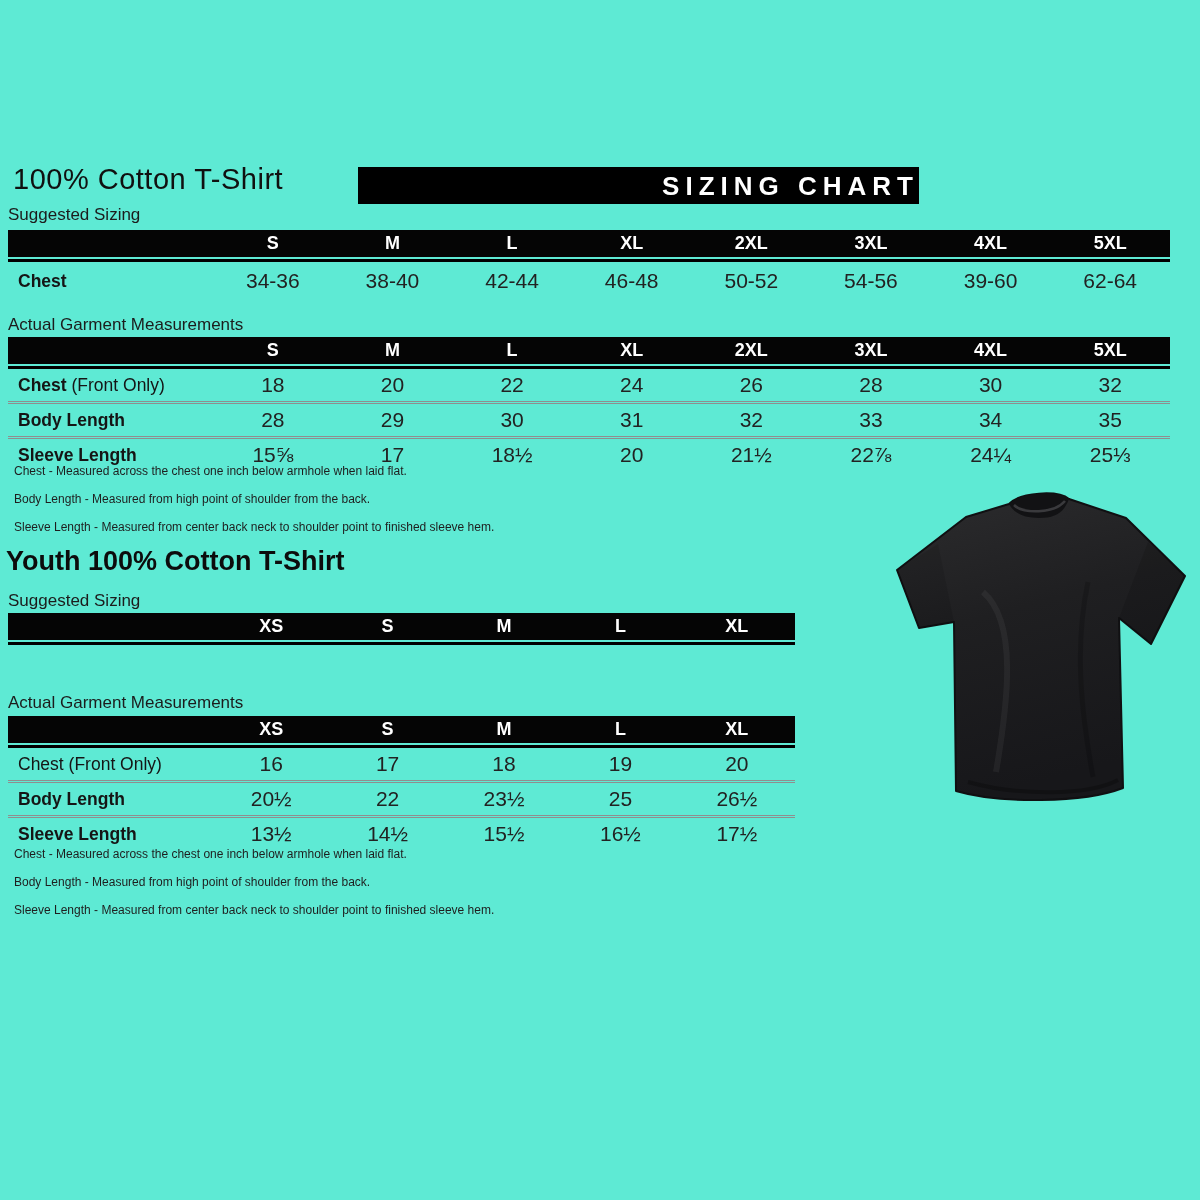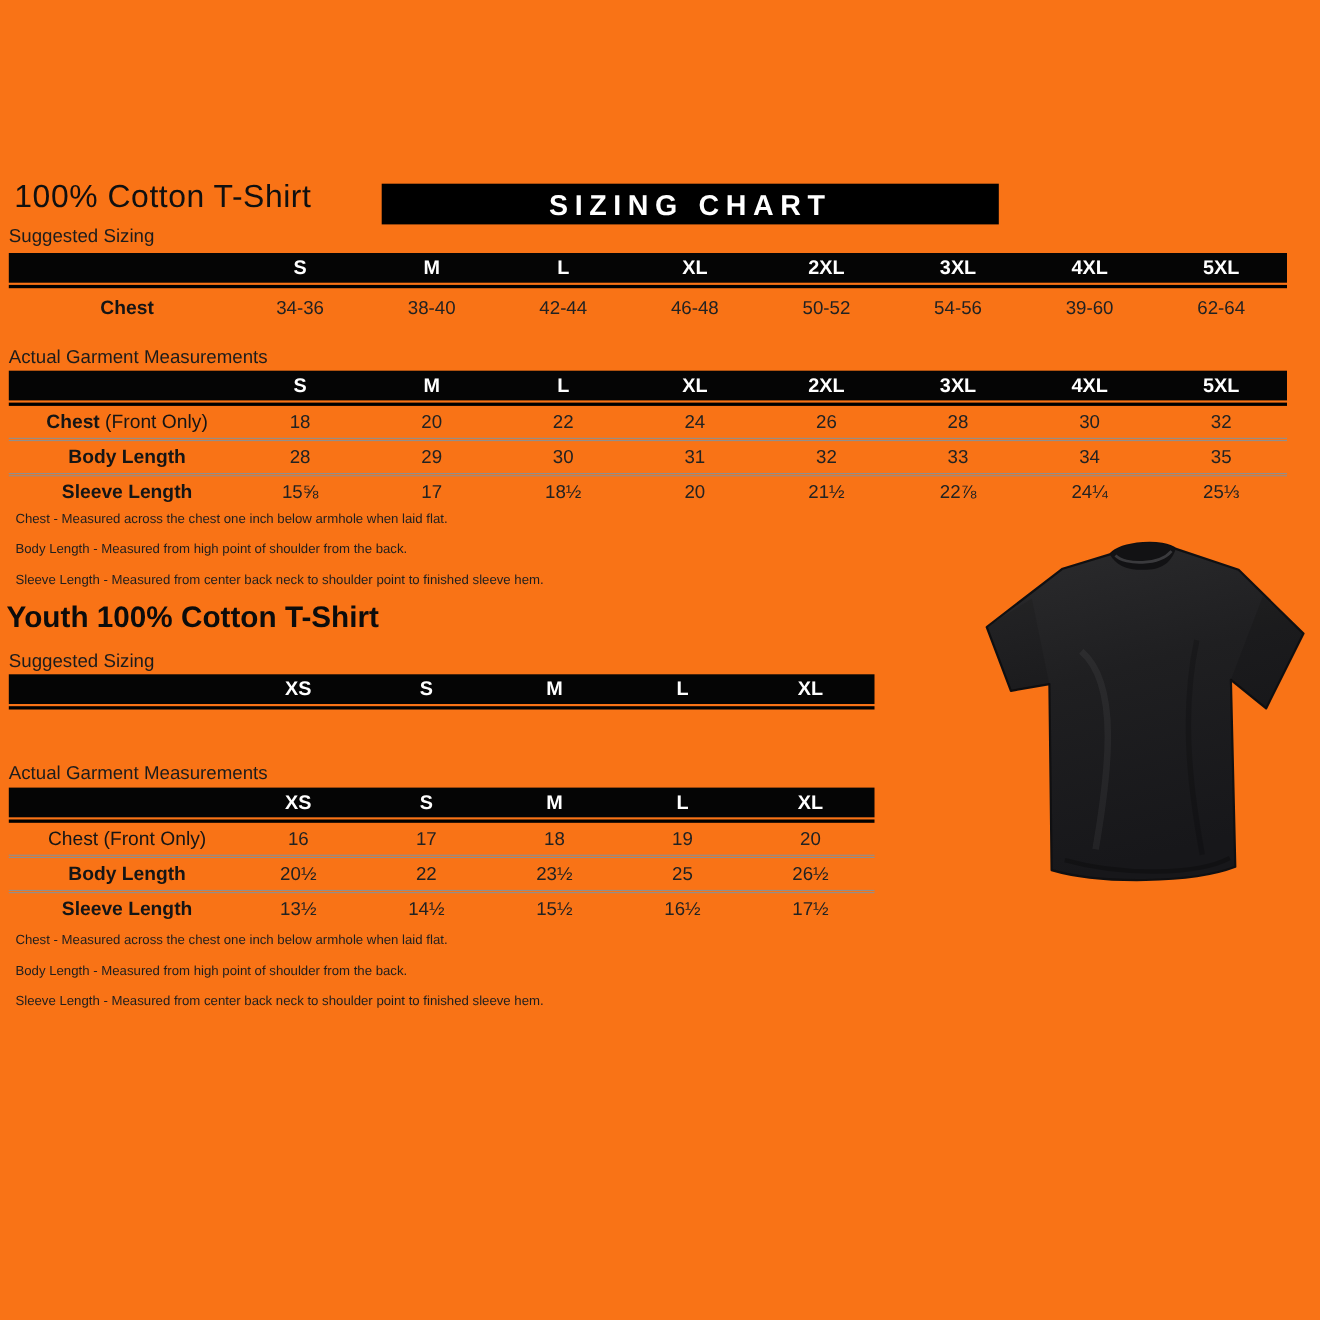--- a/index.html
+++ b/index.html
@@ -1,44 +1,44 @@
 <!DOCTYPE html>
 <html><head>
 <meta charset="utf-8">
 <style>
   html,body{margin:0;padding:0;background:#fff;}
-  .sheet{position:relative;width:1200px;height:1200px;background:#f97316;overflow:hidden;
+  .sheet{position:relative;width:1200px;height:1200px;background:#5eead4;overflow:hidden;
          font-family:"Liberation Sans","DejaVu Sans",sans-serif;color:#151515;}
 
   .title{position:absolute;left:13px;top:163px;font-size:29px;font-weight:400;color:#101010;letter-spacing:.5px;}
-  .banner{position:absolute;left:347px;top:167px;width:561px;height:37px;background:#000;
-          color:#fff;font-weight:bold;font-size:26px;letter-spacing:6px;text-align:center;line-height:38px;}
+  .banner{position:absolute;left:358px;top:167px;width:561px;height:37px;background:#000;
+          color:#fff;font-weight:bold;font-size:26px;letter-spacing:6px;text-align:right;line-height:38px;}
   .youth-title{position:absolute;left:6px;top:546px;font-size:27px;font-weight:bold;color:#0c0c0c;}
 
   .sec-label{position:absolute;left:8px;font-size:17px;color:#1c1c1c;}
   #adult-suggested-label{top:205px;}
   #adult-actual-label{top:315px;}
   #youth-suggested-label{top:591px;}
   #youth-actual-label{top:693px;}
 
   .table{position:absolute;left:8px;}
   #adult-suggested-table{top:230px;width:1162px;}
   #adult-actual-table{top:337px;width:1162px;}
   #youth-suggested-table{top:613px;width:787px;}
   #youth-actual-table{top:716px;width:787px;}
 
   .tr{display:flex;align-items:center;}
   .thead{background:#050505;color:#fff;height:27px;}
   .thead .td{font-weight:bold;font-size:18px;line-height:27px;}
   .bar-underline{height:3px;background:#000;margin-top:2px;}
   .td{flex:1;text-align:center;}
-  .td.lab{flex:0 0 195px;text-align:center;padding-left:10px;font-weight:bold;font-size:17.5px;}
+  .td.lab{flex:0 0 195px;text-align:left;padding-left:10px;font-weight:bold;font-size:17.5px;}
   .td.lab.normal{font-weight:400;}
   .td.lab .sfx{font-weight:400;margin-top:20px;}
-  .td.val{font-size:17px;color:#222;}
+  .td.val{font-size:21px;color:#222;}
   .tr.data{padding:4px 0;}
   .table.suggested .tr.data{padding:7px 0;}
   .table.actual .tr.data:not(.last){border-bottom:3px double #8f8f8f;}
 
   .notes{position:absolute;left:14px;font-size:12px;color:#1e1e1e;}
   #adult-notes{top:457px;}
   #youth-notes{top:840px;}
   .note-line{line-height:28px;}
 
   .tshirt-wrap{position:absolute;left:888px;top:472px;width:312px;height:345px;}

